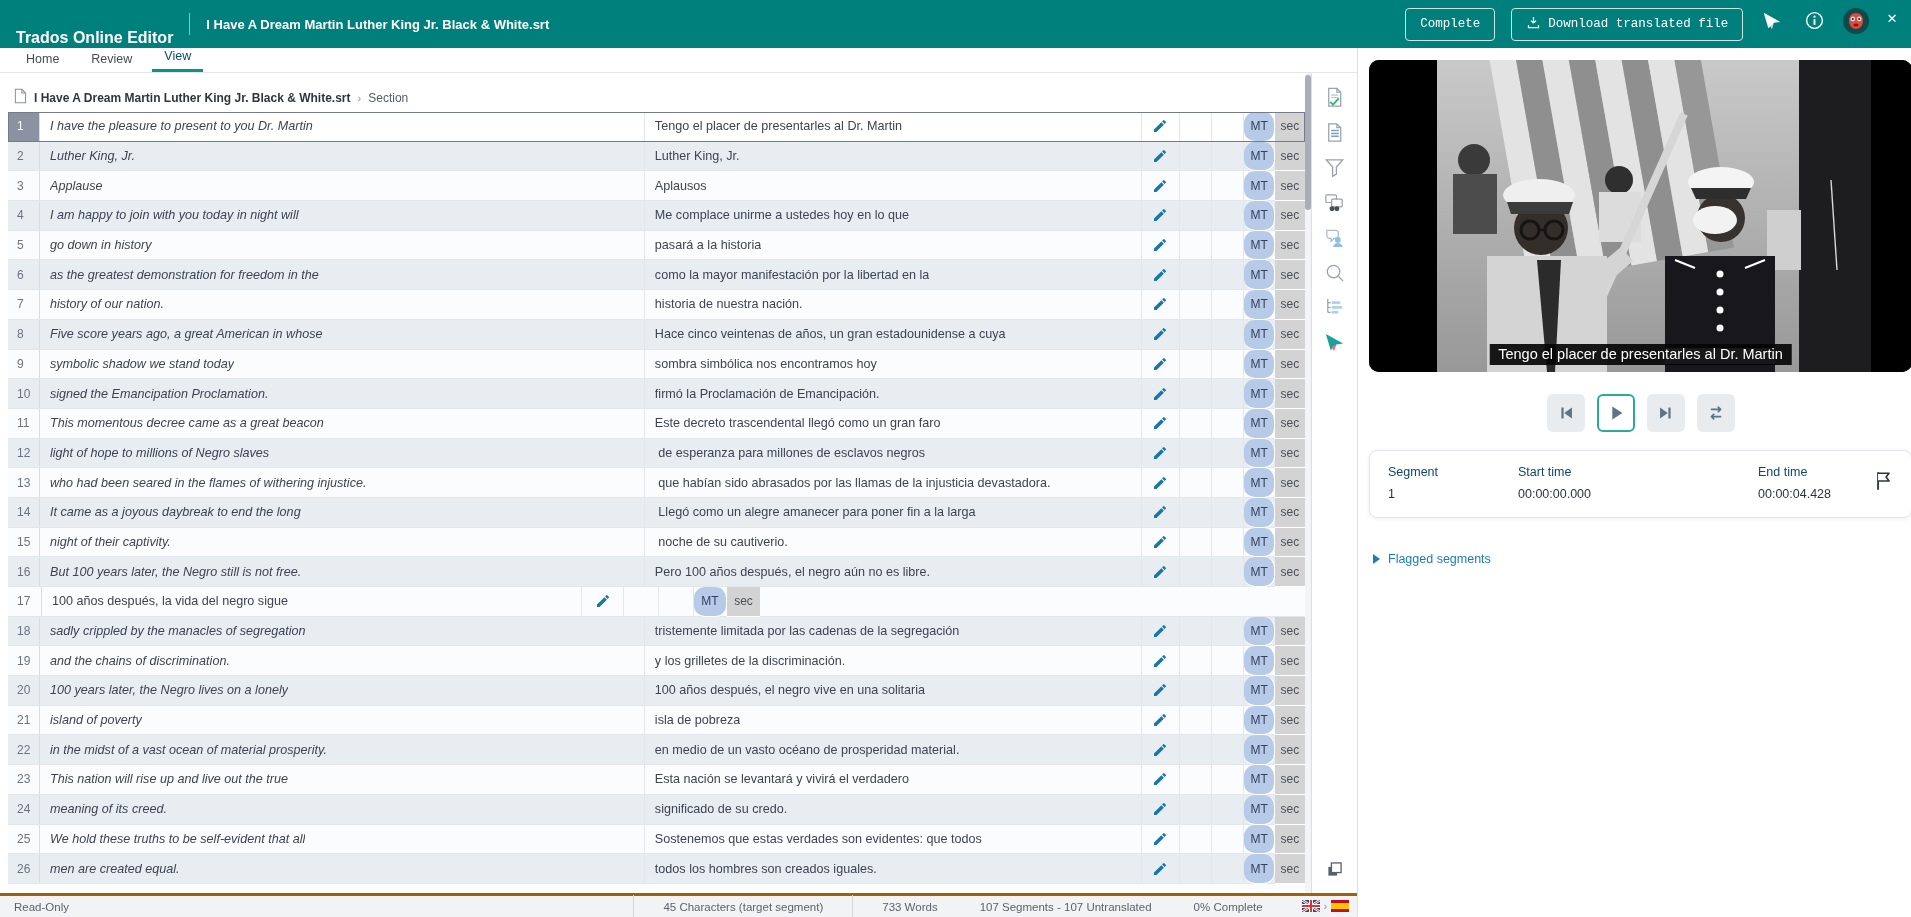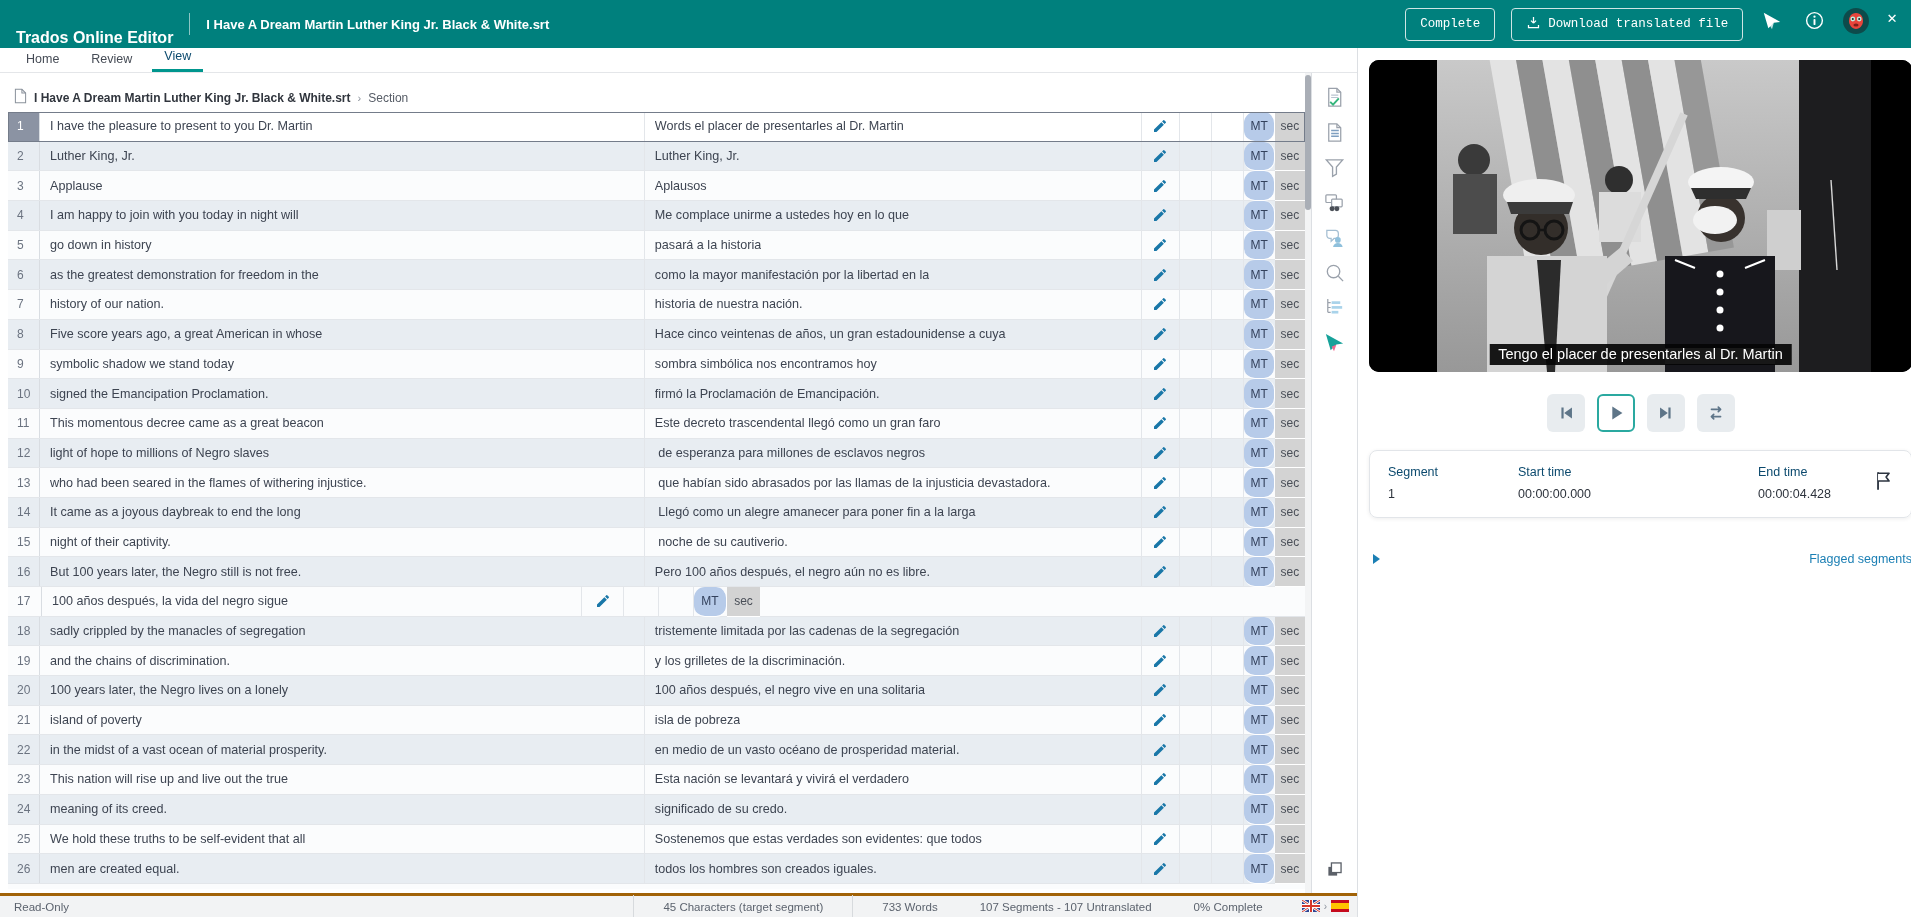--- a/index.html
+++ b/index.html
@@ -36,21 +36,21 @@
 
   
   .rows { flex:1; overflow:hidden; }
   .trow { display:flex; height:29.7px; align-items:stretch; border-bottom:1px solid #e3e6ea; cursor:pointer; }
   .trow.odd { background:#fbfcfd; }
   .trow.even { background:#e8edf2; }
   .trow.sel { background:#fff; outline:1px solid #747c8a; outline-offset:-1px; }
   .c { display:flex; align-items:center; font-size:12.6px; color:#3d4451; border-right:1px solid #e3e6ea; overflow:hidden; }
   .num { width:34px; justify-content:flex-start; padding-left:9px; color:#6b7380; font-size:12px; border-right:1px solid #d9dde2; }
   .sel .num { background:#8b93a3; color:#fff; }
-  .src { width:658px; padding:0 10px; }
+  .src { width:658px; padding:0 10px;font-style:italic; }
   .tgt { width:540px; padding:0 10px; }
   .ctext { white-space:pre; overflow:hidden; text-overflow:clip; }
   .sq { text-decoration:underline; text-decoration-style:wavy; text-decoration-color:#e23b2e; text-decoration-thickness:1px; text-underline-offset:3px; }
   .edit { width:42px; justify-content:center; }
   .xa { width:35px; } .xb { width:35px; }
   .mt { width:33px; justify-content:center; background:#b7cbe9; color:#33415c; font-size:12px; border-right:1px solid #fff; border-bottom:1px solid #fff; margin-bottom:-1px;border-radius:11px; }
   .sec { width:33px; justify-content:center; background:#d3d3d3; color:#4a4f58; font-size:12px; border-right:none; border-bottom:1px solid #fff; margin-bottom:-1px; }
   .filler { height:5px; background:#fbfcfd; }
 
   
@@ -71,21 +71,21 @@
   
   .video-box { width:543px; height:312px; background:#000; border-radius:10px; position:relative; overflow:hidden; }
   .subtitle { position:absolute; bottom:7px; left:50%; transform:translateX(-50%); background:rgba(5,5,5,.92); color:#fff; font-size:14.5px; padding:2px 9px 3px; white-space:nowrap; }
   .controls { margin-top:22px; display:flex; justify-content:center; gap:12px; }
   .ctrl { width:38px; height:38px; border-radius:6px; background:#e8ecef; border:none; display:flex; align-items:center; justify-content:center; cursor:pointer; }
   .ctrl.play { background:#fff; border:2px solid #2aa9a0; }
   .seg-card { margin-top:18px; border:1px solid #e2e5e9; border-radius:8px; box-shadow:0 1px 4px rgba(0,0,0,.07); padding:10px 16px 12px 18px; display:grid; grid-template-columns:130px 240px 1fr 34px; grid-template-rows:22px 22px; align-items:center; }
   .sc-h { font-size:12.5px; color:#0c4a6e; font-weight:400; }
   .sc-v { font-size:12.5px; color:#2e343d; }
   .sc-flag { grid-row:1 / span 2; grid-column:4; justify-self:end; cursor:pointer; }
-  .flagged { margin-top:34px; display:flex; align-items:center; gap:8px; padding-left:4px; cursor:pointer;justify-content:space-between; }
+  .flagged { margin-top:34px; display:flex; align-items:center; gap:8px; padding-left:4px; cursor:pointer; }
   .flagged-tri { width:0; height:0; border-left:7px solid #1b7fb4; border-top:5px solid transparent; border-bottom:5px solid transparent; }
   .flagged-label { color:#1b7fb4; font-size:12.5px; }
 </style>
 </head>
 <body>
 
 <div class="topbar">
   <span class="app-title">Trados Online Editor</span>
   <span class="tb-sep"></span>
   <span class="doc-title">I Have A Dream Martin Luther King Jr. Black &amp; White.srt</span>
@@ -155,21 +155,21 @@
           <span class="bc-section">Section</span>
         </div>
         <div class="rows">
           <div>
               <div class="trow odd sel">
                 <div class="c num">1</div>
                 <div class="c src">
                   <span class="ctext">I have the pleasure to present to you Dr. Martin</span>
                 </div>
                 <div class="c tgt">
-                  <span class="ctext"><span class="sq">Words</span> el placer de <span class="sq">presentarles</span> al Dr. Martin</span>
+                  <span class="ctext"><span class="sq">Tengo</span> el placer de <span class="sq">presentarles</span> al Dr. Martin</span>
                 </div>
                 <div class="c edit">
                   <svg width="16" height="16" viewBox="0 0 24 24">
                     <path d="M3 17.25V21h3.75L17.8 9.94l-3.75-3.75L3 17.25zM20.7 7.04a1 1 0 0 0 0-1.41l-2.34-2.34a1 1 0 0 0-1.41 0l-1.83 1.83 3.75 3.75 1.83-1.83z" fill="#1977a8"></path>
                   </svg>
                 </div>
                 <div class="c xa"></div>
                 <div class="c xb"></div>
                 <div class="c mt">MT</div>
                 <div class="c sec">sec</div>

